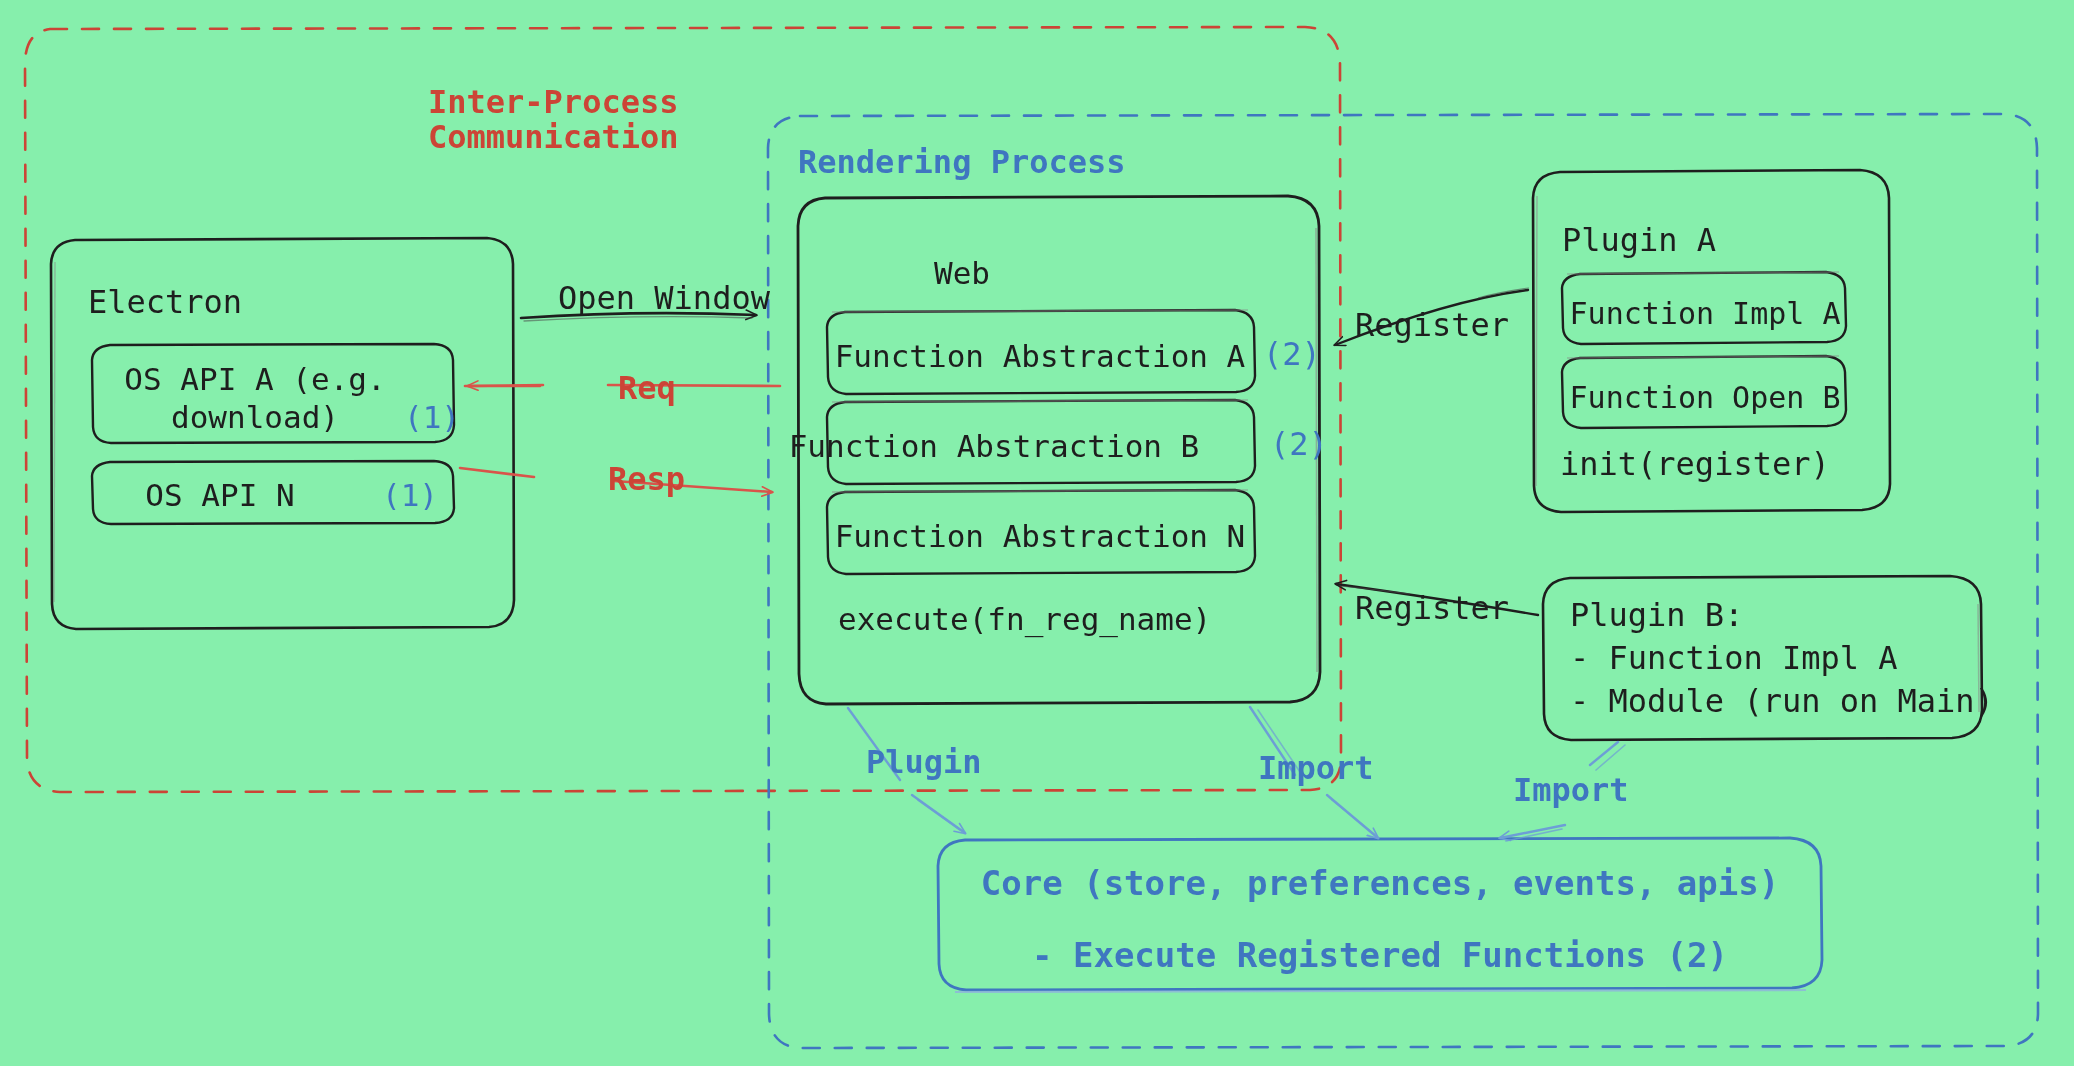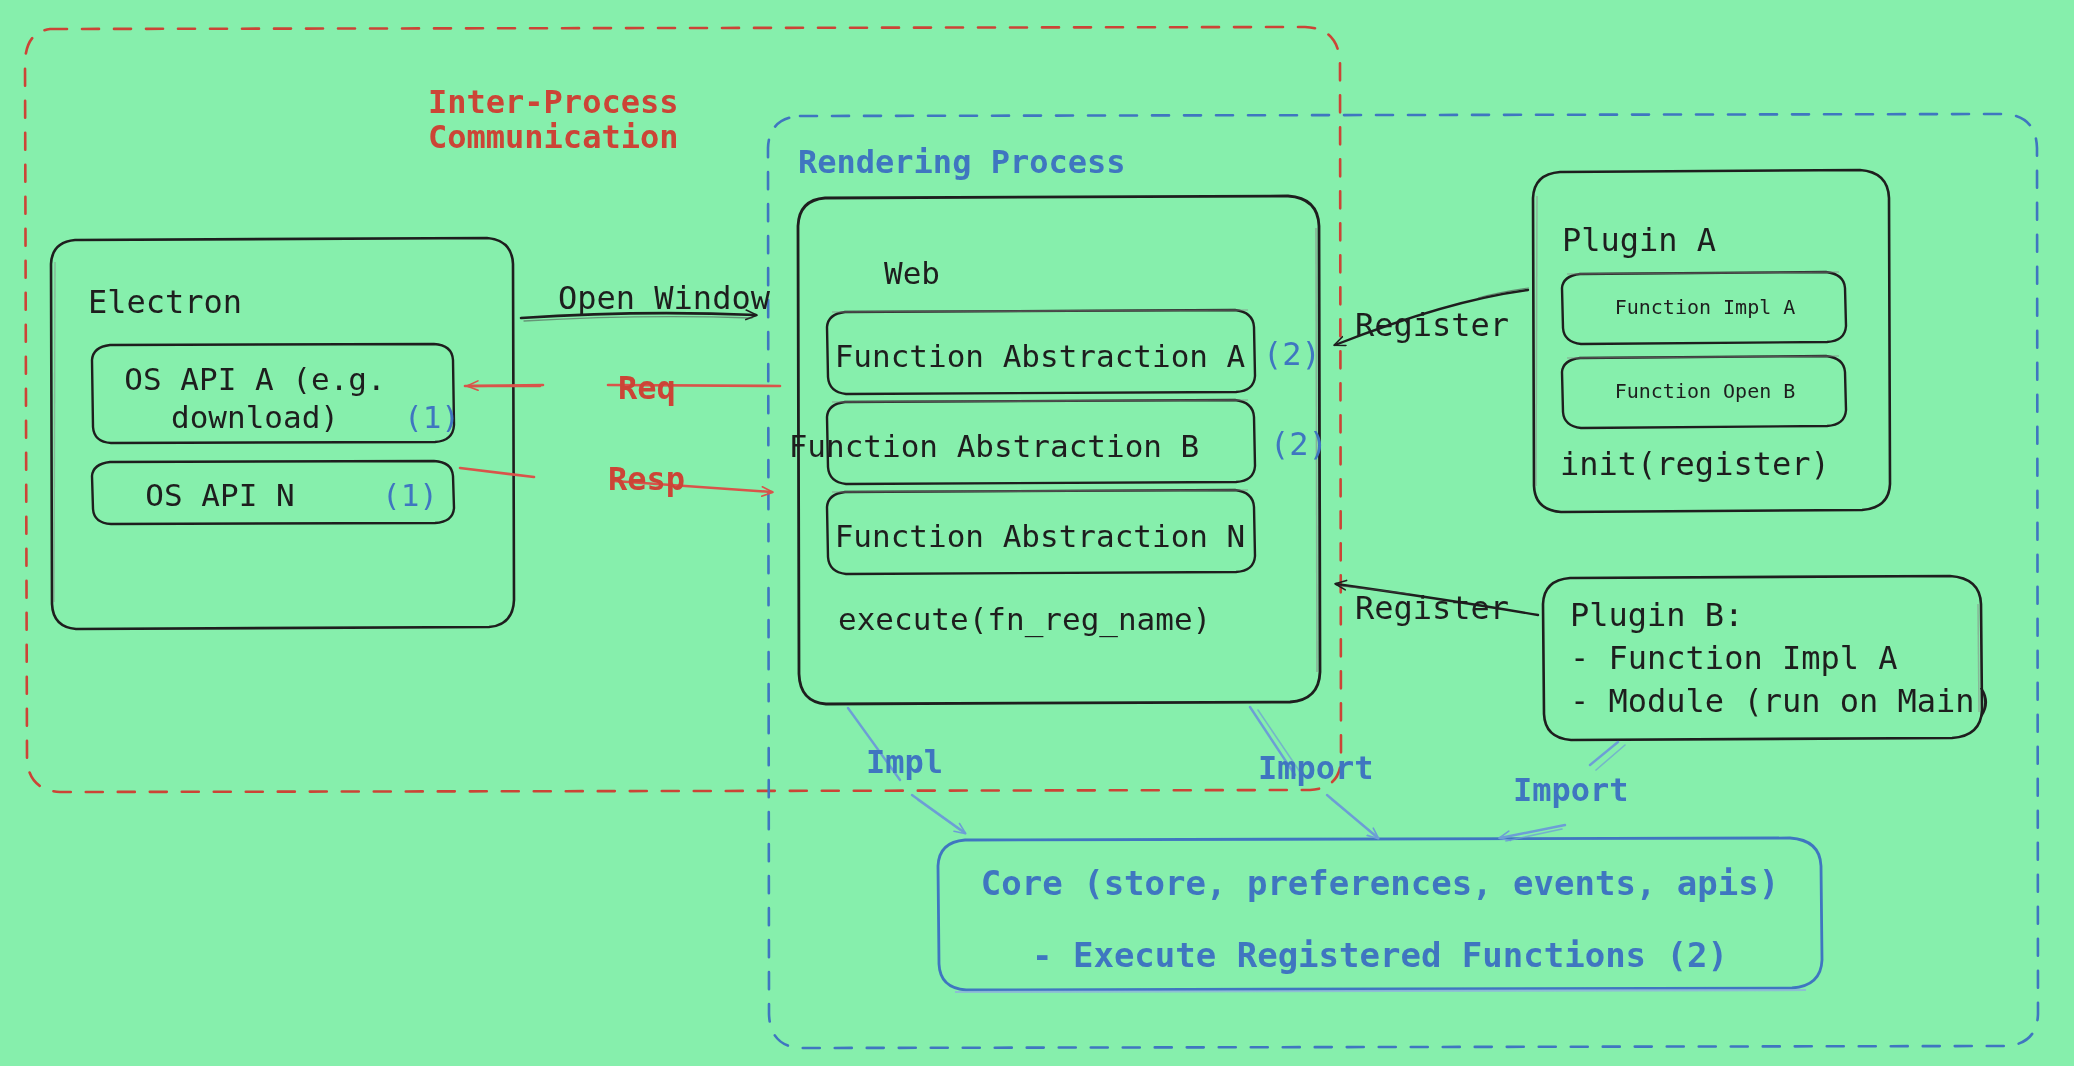--- a/index.html
+++ b/index.html
@@ -28,21 +28,21 @@
     position: absolute;
     font-family: "DejaVu Sans Mono", "Liberation Mono", monospace;
     white-space: pre;
     line-height: 1.28;
     color: #1e1e1e;
   }
   .lbl.center { text-align: center; }
   .lbl.red   { color: #cc4436; }
   .lbl.blue  { color: #3f76c0; }
   .lbl.bold  { font-weight: bold; }
-  .f30 { font-size: 20px; }
+  .f30 { font-size: 30px; }
   .f31 { font-size: 31px; }
   .f32 { font-size: 32px; }
   .f34 { font-size: 34px; }
 </style>
 </head>
 <body>
 
 <div id="canvas">
 
   <svg class="layer" viewBox="0 0 2074 1066">
@@ -190,21 +190,21 @@
 
   <div class="lbl f32" style="left:88px; top:282px;">Electron</div>
 
   <div class="lbl center f31" style="left:110px; top:360px; width:290px;">OS API A (e.g.</div>
   <div class="lbl center f31" style="left:110px; top:398px; width:290px;">download)</div>
   <div class="lbl blue f31" style="left:404px; top:398px;">(1)</div>
 
   <div class="lbl center f31" style="left:100px; top:476px; width:240px;">OS API N</div>
   <div class="lbl blue f31" style="left:382px; top:476px;">(1)</div>
 
-  <div class="lbl f31" style="left:884px; top:254px;">Web</div>
+  <div class="lbl f31" style="left:934px; top:254px;">Web</div>
 
   <div class="lbl center f31" style="left:830px; top:337px; width:420px;">Function Abstraction A</div>
   <div class="lbl blue f32" style="left:1263px; top:334px;">(2)</div>
 
   <div class="lbl center f31" style="left:784px; top:427px; width:420px;">Function Abstraction B</div>
   <div class="lbl blue f32" style="left:1270px; top:424px;">(2)</div>
 
   <div class="lbl center f31" style="left:830px; top:517px; width:420px;">Function Abstraction N</div>
 
   <div class="lbl f31" style="left:838px; top:600px;">execute(fn_reg_name)</div>
@@ -224,19 +224,19 @@
   <div class="lbl f32" style="left:558px; top:278px;">Open Window</div>
 
   <div class="lbl red bold f32" style="left:618px; top:368px;">Req</div>
 
   <div class="lbl red bold f32" style="left:608px; top:459px;">Resp</div>
 
   <div class="lbl f32" style="left:1355px; top:305px;">Register</div>
 
   <div class="lbl f32" style="left:1355px; top:588px;">Register</div>
 
-  <div class="lbl blue bold f32" style="left:866px; top:742px;">Impl</div>
+  <div class="lbl blue bold f32" style="left:866px; top:742px;">Plugin</div>
 
   <div class="lbl blue bold f32" style="left:1258px; top:748px;">Import</div>
 
   <div class="lbl blue bold f32" style="left:1513px; top:770px;">Import</div>
 
 </div>
 
 </body></html>

